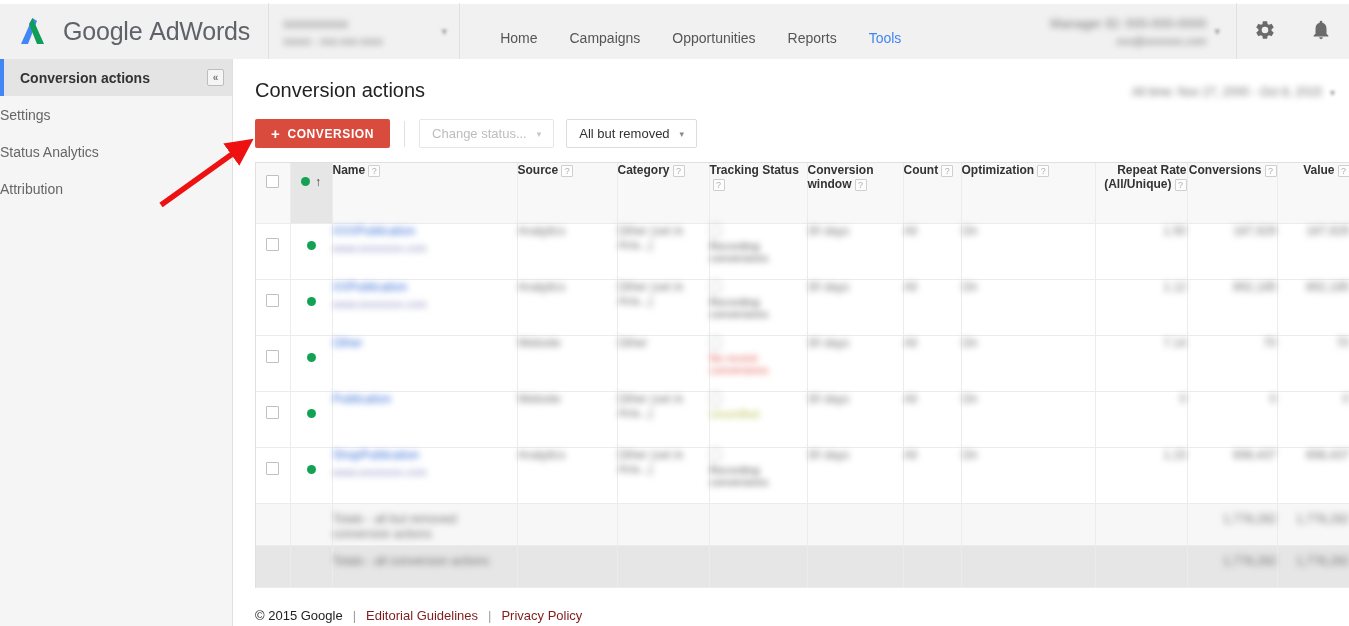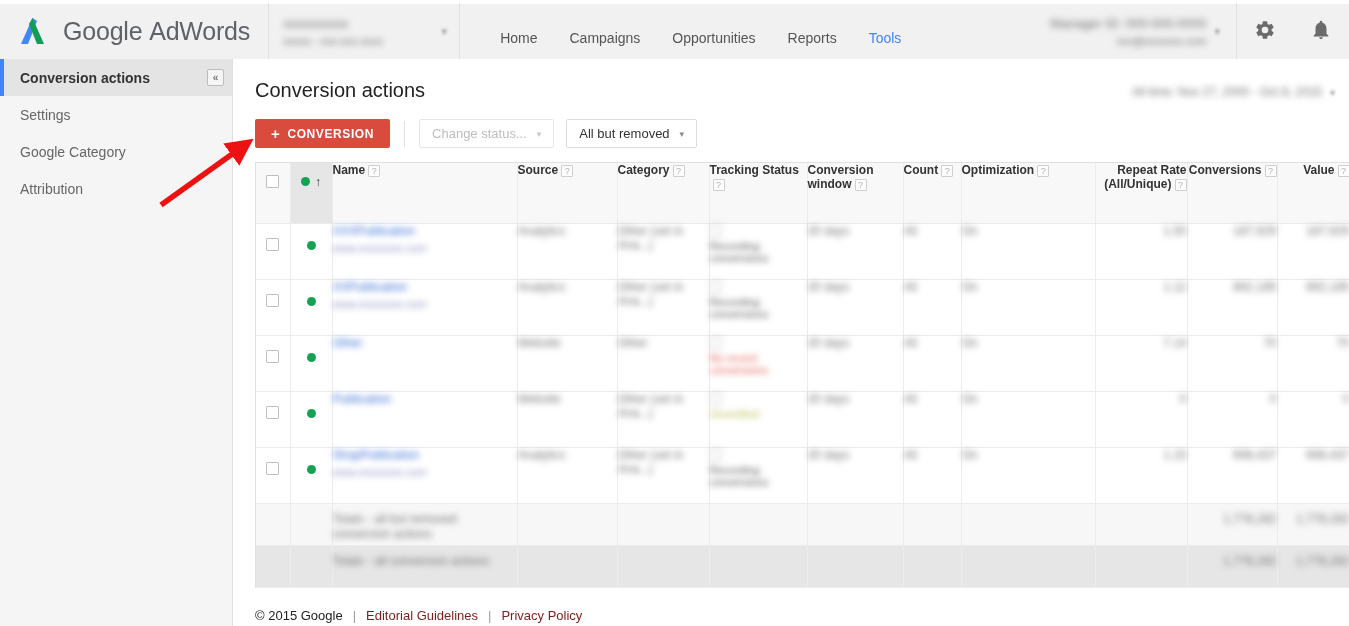--- a/index.html
+++ b/index.html
@@ -69,21 +69,21 @@
     cursor: pointer;
   }
 
   
   .sidebar {
     position: absolute; left: 0; top: 59px; width: 233px; height: 567px;
     background: #f5f5f5; border-right: 1px solid #e0e0e0;
   }
   .side-item {
     height: 37px; display: flex; align-items: center;
-    padding-left: 20px; font-size: 14px; color: #666; cursor: pointer;
+    font-size: 14px; color: #666; cursor: pointer;
     position: relative;
   }
   .side-item.selected {
     background: #e4e4e4; color: #333; font-weight: bold;
     border-left: 4px solid #4285f4; padding-left: 16px;
     justify-content: space-between; padding-right: 8px;
   }
   .collapse-btn {
     width: 17px; height: 17px; border: 1px solid #bdbdbd; background: #f5f5f5;
     color: #757575; font-size: 10px; line-height: 15px; text-align: center;
@@ -254,21 +254,21 @@
 
   <div class="sidebar">
     <div class="side-item selected">
       <span>Conversion actions</span>
       <span class="collapse-btn">«</span>
     </div>
     <div class="side-item">
       <span>Settings</span>
     </div>
     <div class="side-item">
-      <span>Google Category</span>
+      <span>Status Analytics</span>
     </div>
     <div class="side-item">
       <span>Attribution</span>
     </div>
   </div>
 
   <div class="content">
 
     <div class="page-title">Conversion actions</div>
 

